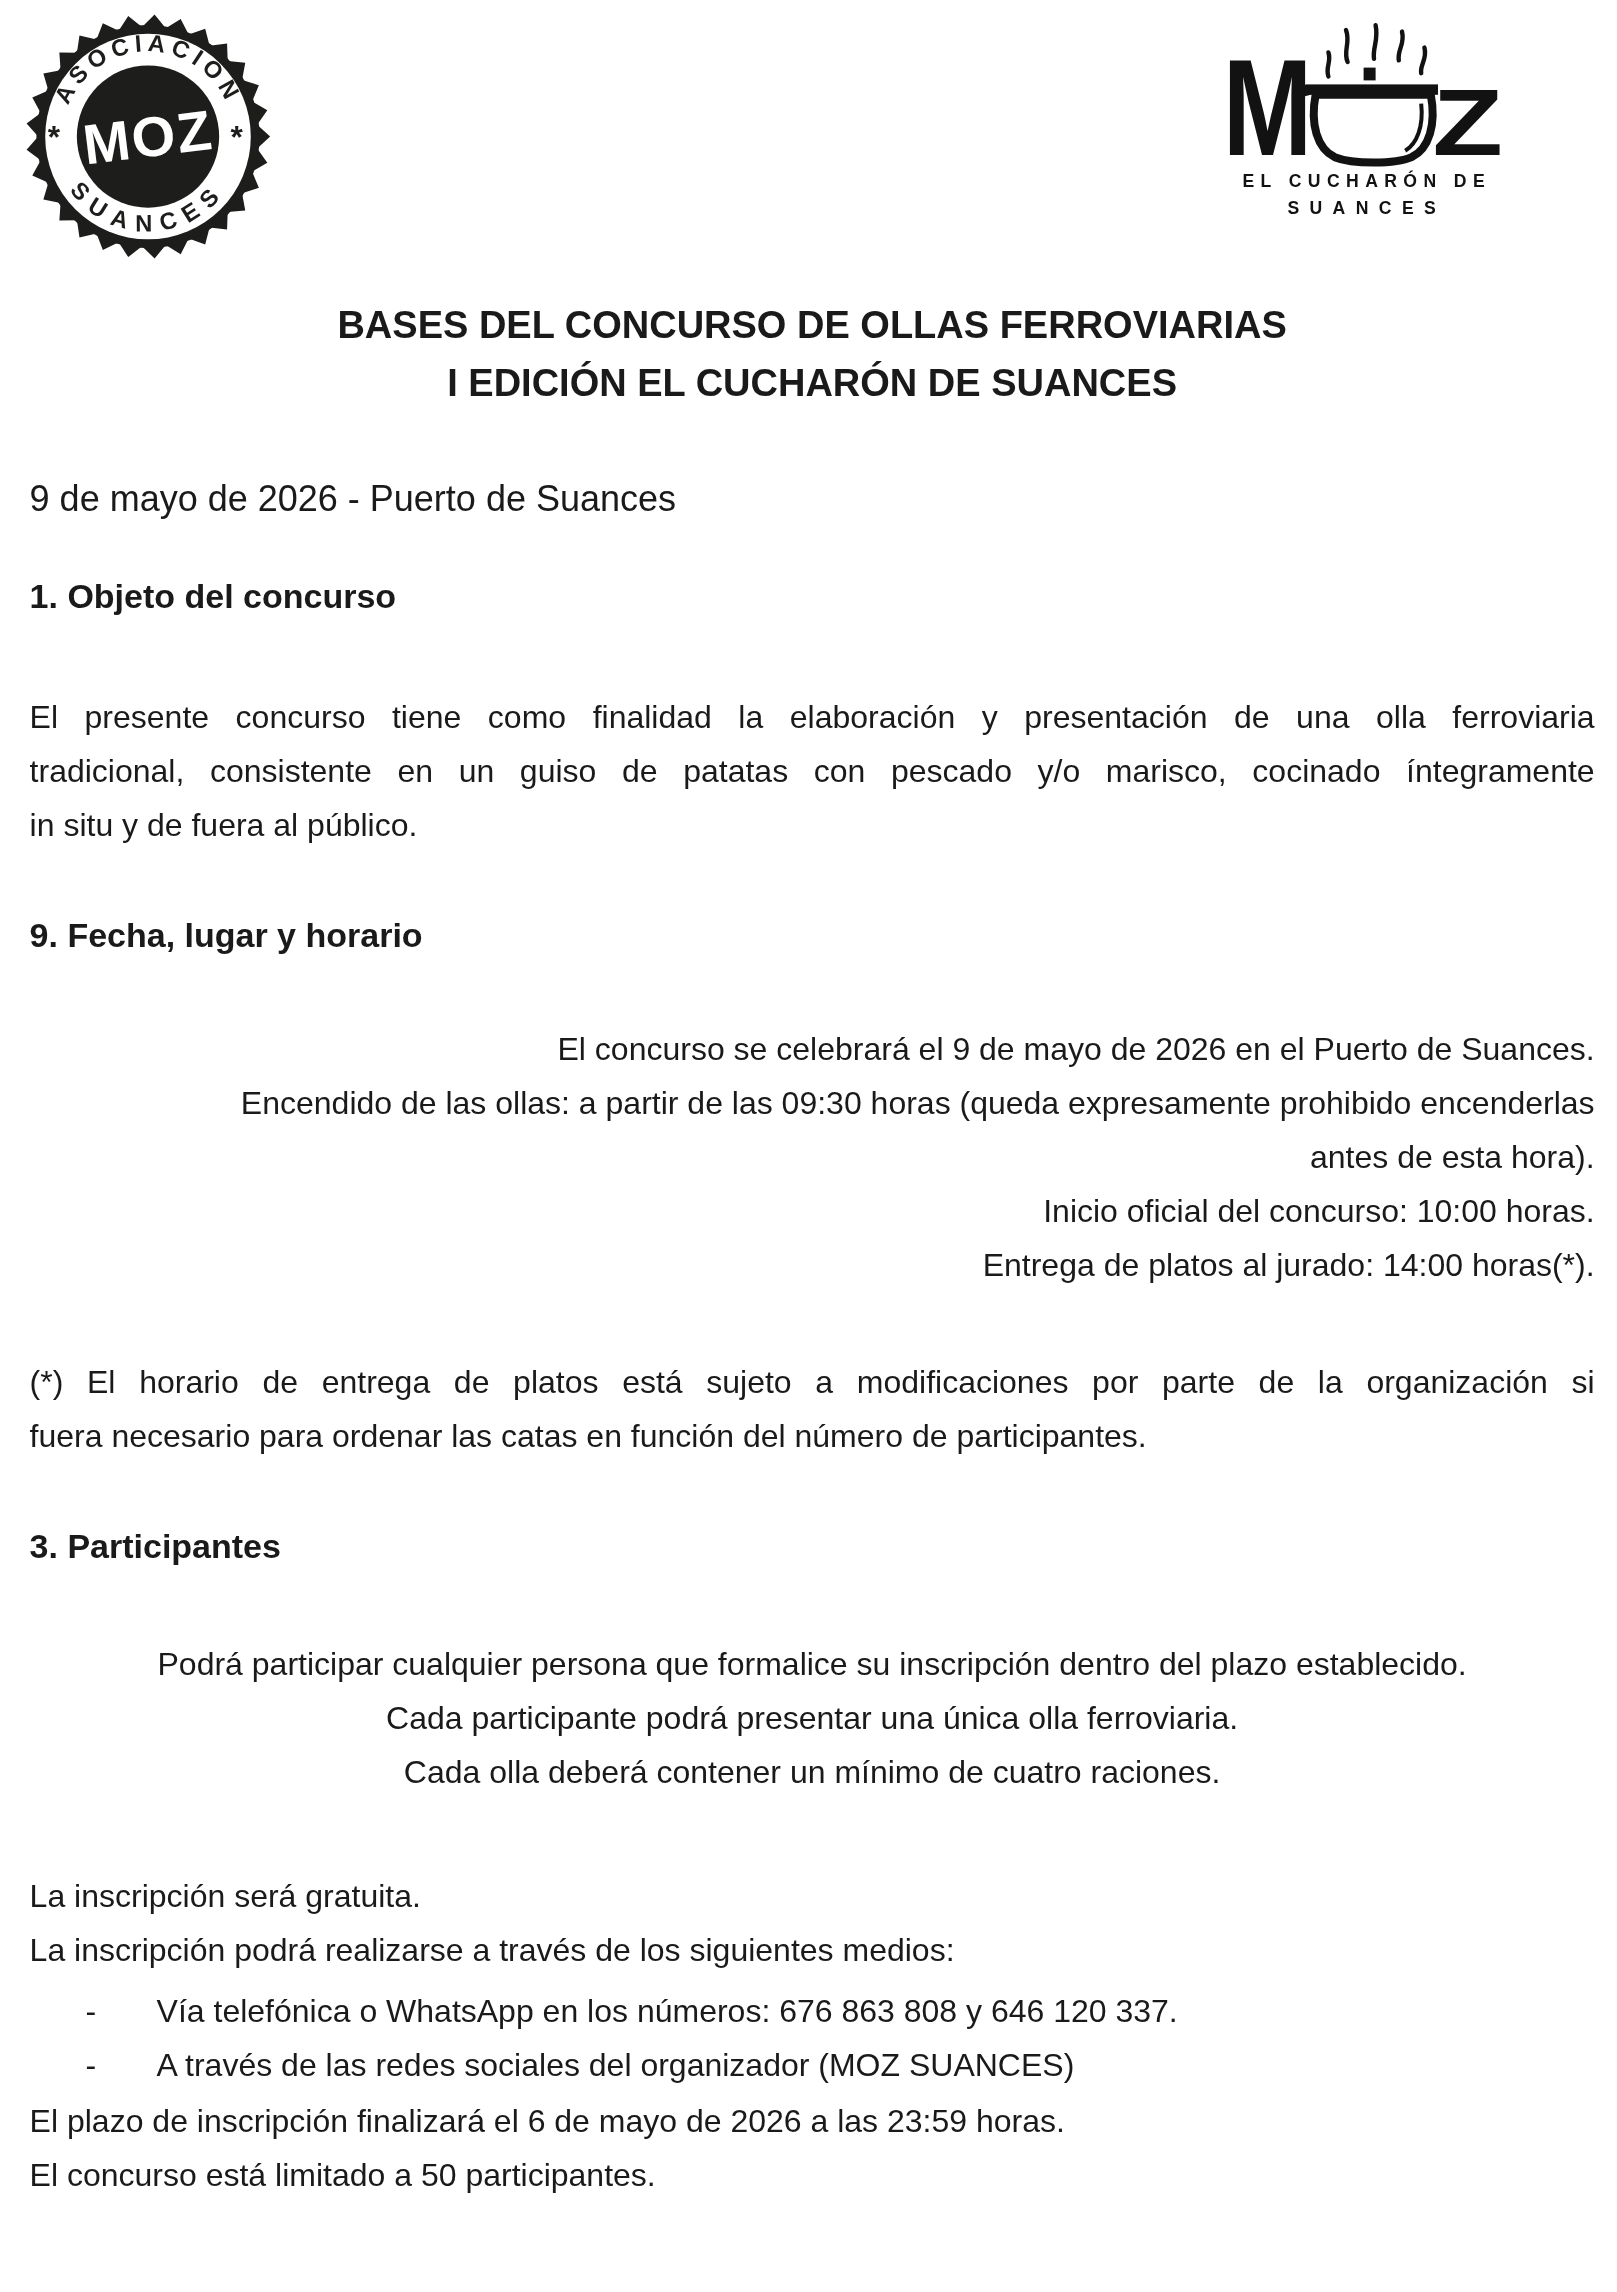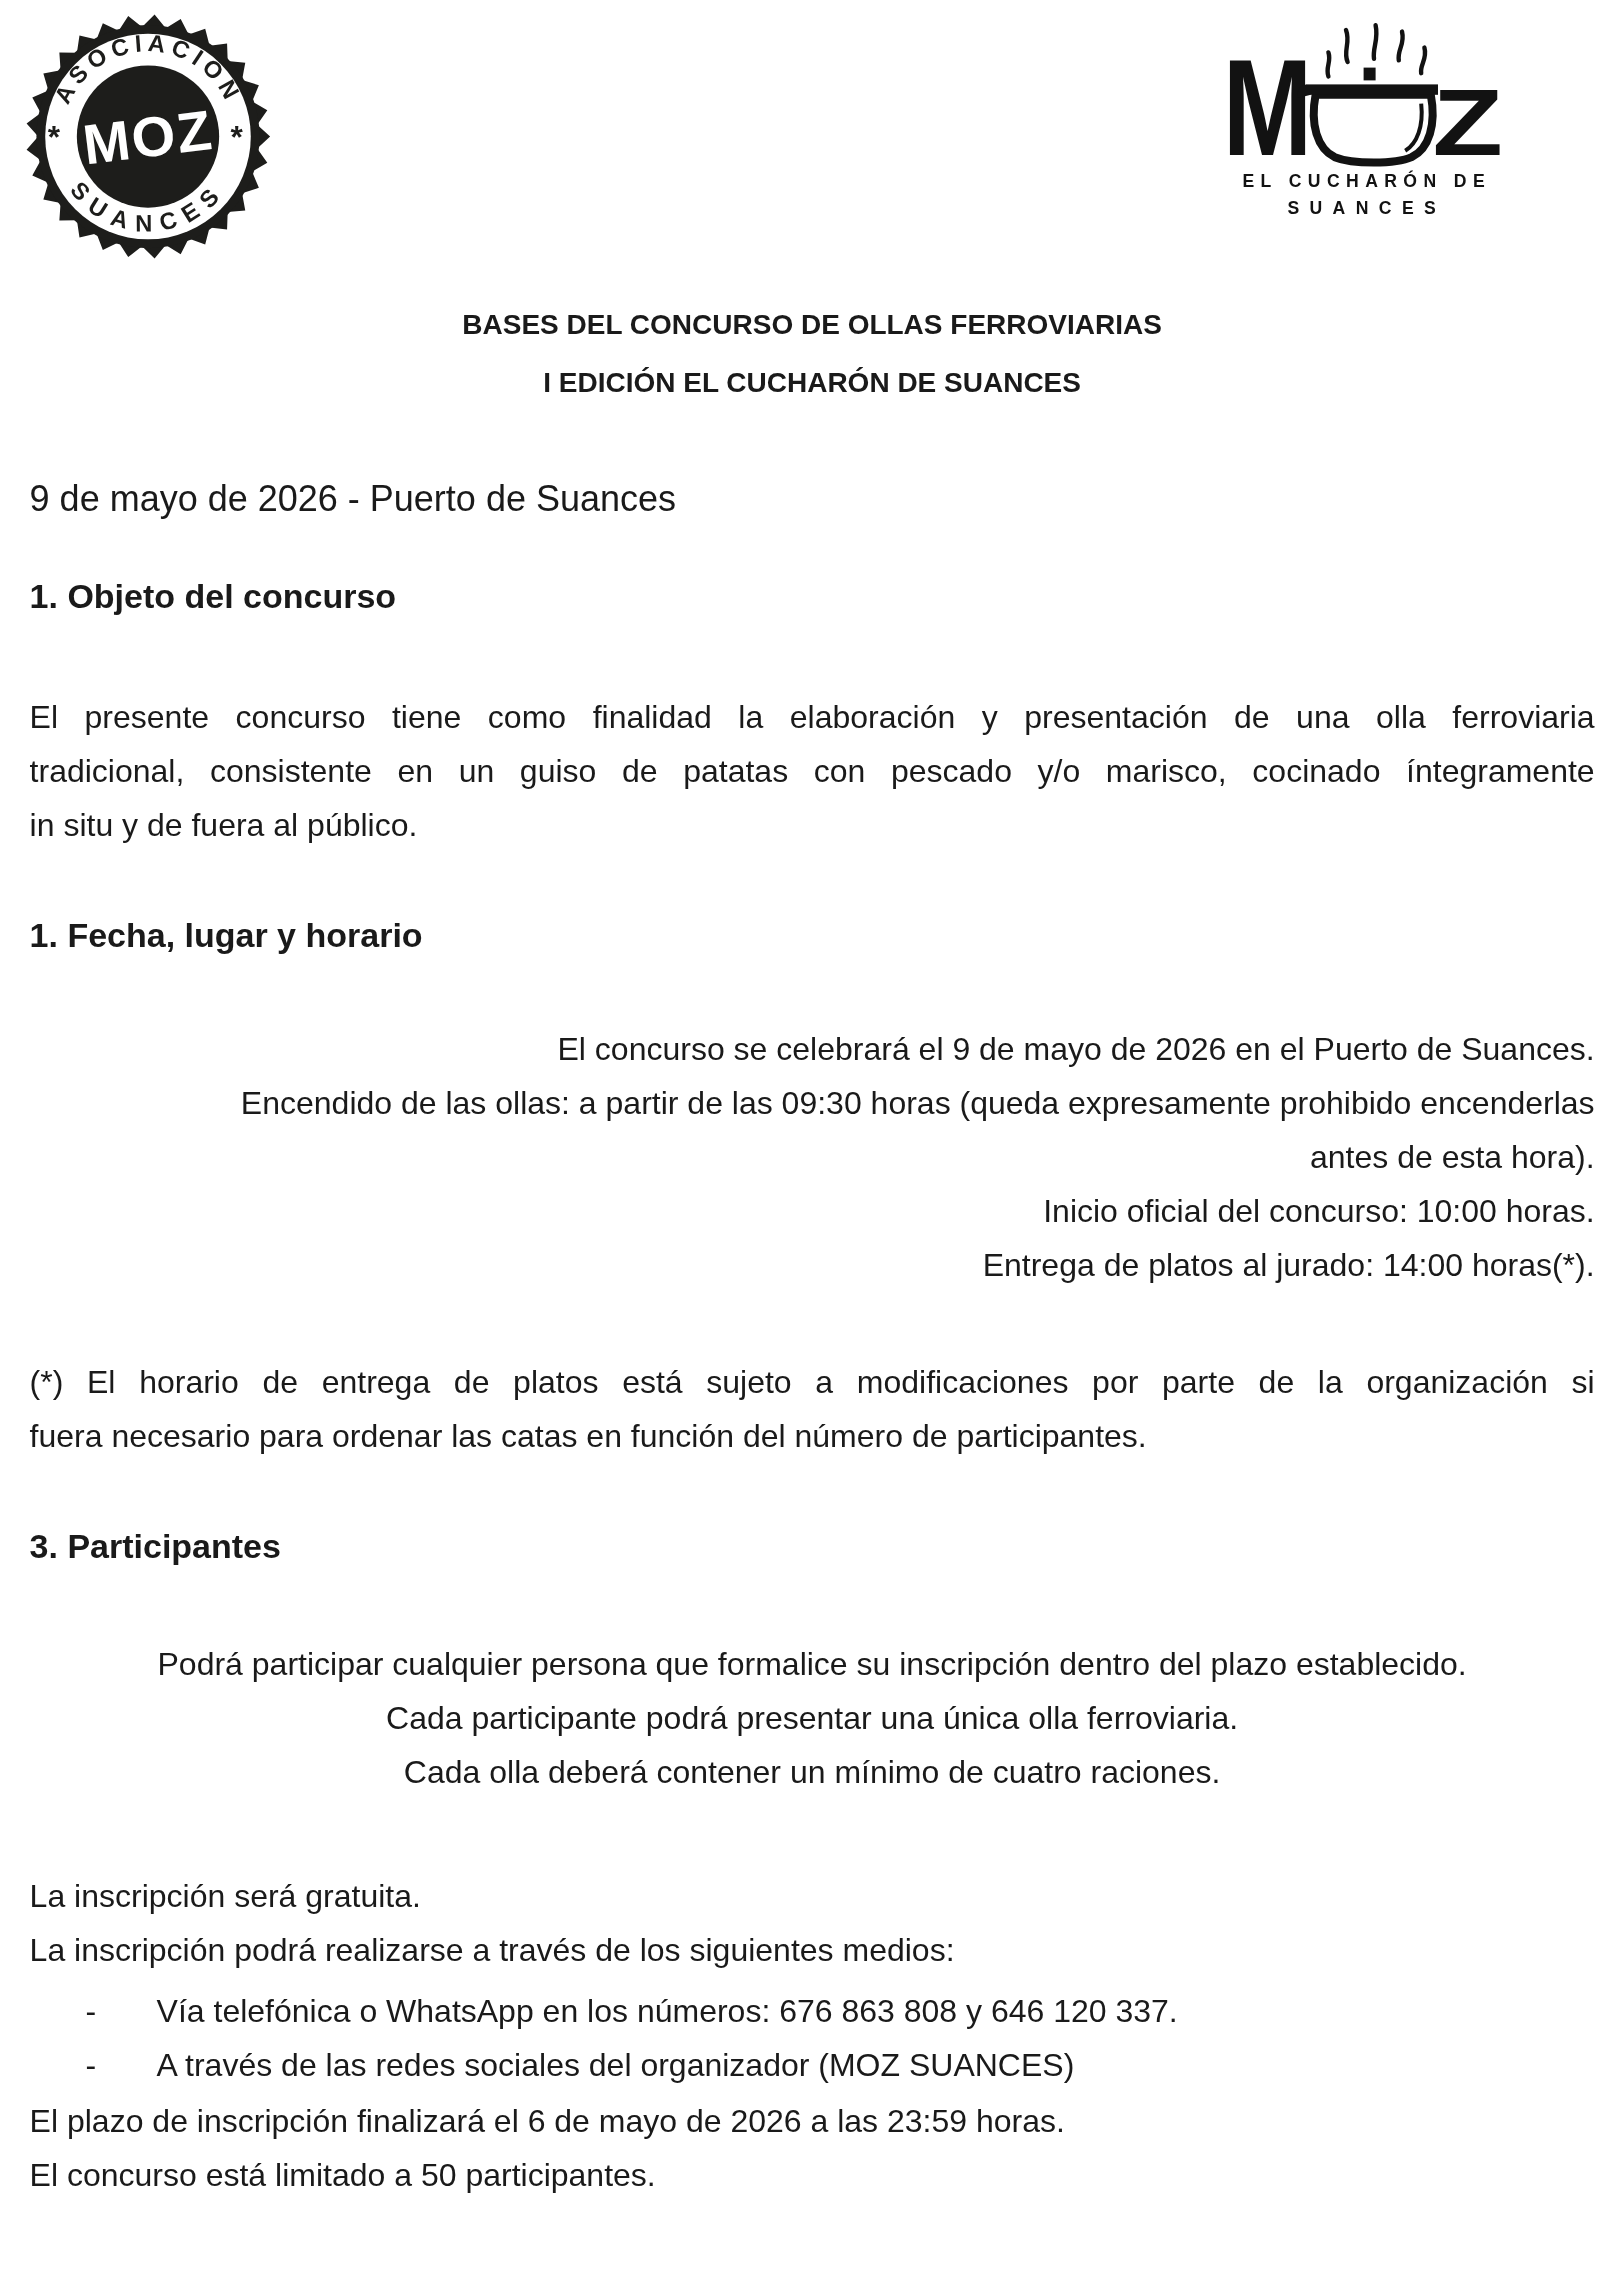--- a/index.html
+++ b/index.html
@@ -21,21 +21,21 @@
   .ring-text{font-family:"Liberation Sans",sans-serif;font-weight:700;font-size:27px;letter-spacing:6px;fill:#1d1d1b;}
   .ring-bottom{letter-spacing:11px;}
   .ring-star{font-family:"Liberation Sans",sans-serif;font-weight:700;font-size:36px;fill:#1d1d1b;}
   .badge-center{font-family:"Liberation Sans",sans-serif;font-weight:700;font-size:64px;letter-spacing:2px;fill:#ffffff;}
   .big-letter{font-family:"Liberation Sans",sans-serif;font-weight:700;font-size:172px;fill:#121212;}
   .big-letter-z{font-size:118px;}
   .logo-sub{font-family:"Liberation Sans",sans-serif;font-weight:600;font-size:22px;letter-spacing:8px;fill:#121212;text-anchor:middle;}
   .logo-sub2{letter-spacing:13px;}
   .pot-line{fill:none;stroke:#121212;stroke-width:5.5;stroke-linecap:round;}
   
-  .doc-title{margin-top:27px;text-align:center;font-weight:700;font-size:28px;line-height:58px;}
+  .doc-title{margin-top:27px;text-align:center;font-weight:700;font-size:38px;line-height:58px;}
   .event-line{margin:63px 0 0 0;font-weight:400;font-size:36px;line-height:47px;white-space:nowrap;}
   .sec-heading{margin:0;font-weight:700;font-size:34px;line-height:41px;white-space:nowrap;}
   .para{margin:0;font-size:32px;line-height:54px;}
   .line{white-space:nowrap;}
   .jline{text-align:justify;text-align-last:justify;}
   .bullet-line{position:relative;padding-left:127px;white-space:nowrap;}
   .bullet-marker{position:absolute;left:56px;top:0;}
   
   .g-h1{margin-top:54px;}
   .g-p1{margin-top:73px;}
@@ -107,21 +107,21 @@
 
     <p class="event-line">9 de mayo de 2026 - Puerto de Suances</p>
 
     <h2 class="sec-heading g-h1">1. Objeto del concurso</h2>
     <div class="para g-p1">
       <div class="jline">El presente concurso tiene como finalidad la elaboración y presentación de una olla ferroviaria</div>
       <div class="jline">tradicional, consistente en un guiso de patatas con pescado y/o marisco, cocinado íntegramente</div>
       <div class="line">in situ y de fuera al público.</div>
     </div>
 
-    <h2 class="sec-heading g-h2">1. Fecha, lugar y horario</h2>
+    <h2 class="sec-heading g-h2">9. Fecha, lugar y horario</h2>
     <div class="para g-b2">
       <div class="line">El concurso se celebrará el 9 de mayo de 2026 en el Puerto de Suances.</div>
       <div class="line">Encendido de las ollas: a partir de las 09:30 horas (queda expresamente prohibido encenderlas</div>
       <div class="line">antes de esta hora).</div>
       <div class="line">Inicio oficial del concurso: 10:00 horas.</div>
       <div class="line">Entrega de platos al jurado: 14:00 horas(*).</div>
     </div>
     <div class="para g-note">
       <div class="jline">(*) El horario de entrega de platos está sujeto a modificaciones por parte de la organización si</div>
       <div class="line">fuera necesario para ordenar las catas en función del número de participantes.</div>

